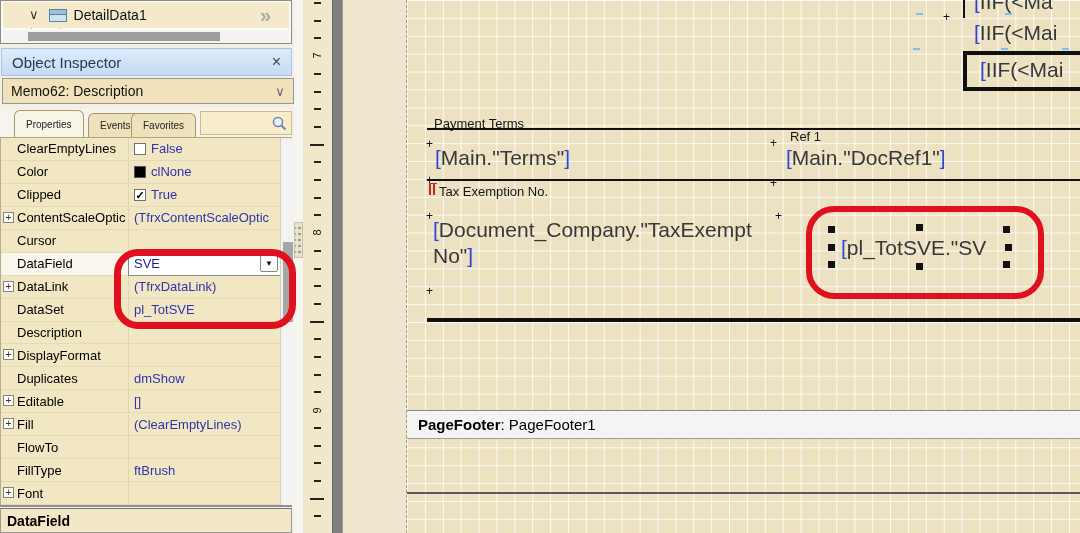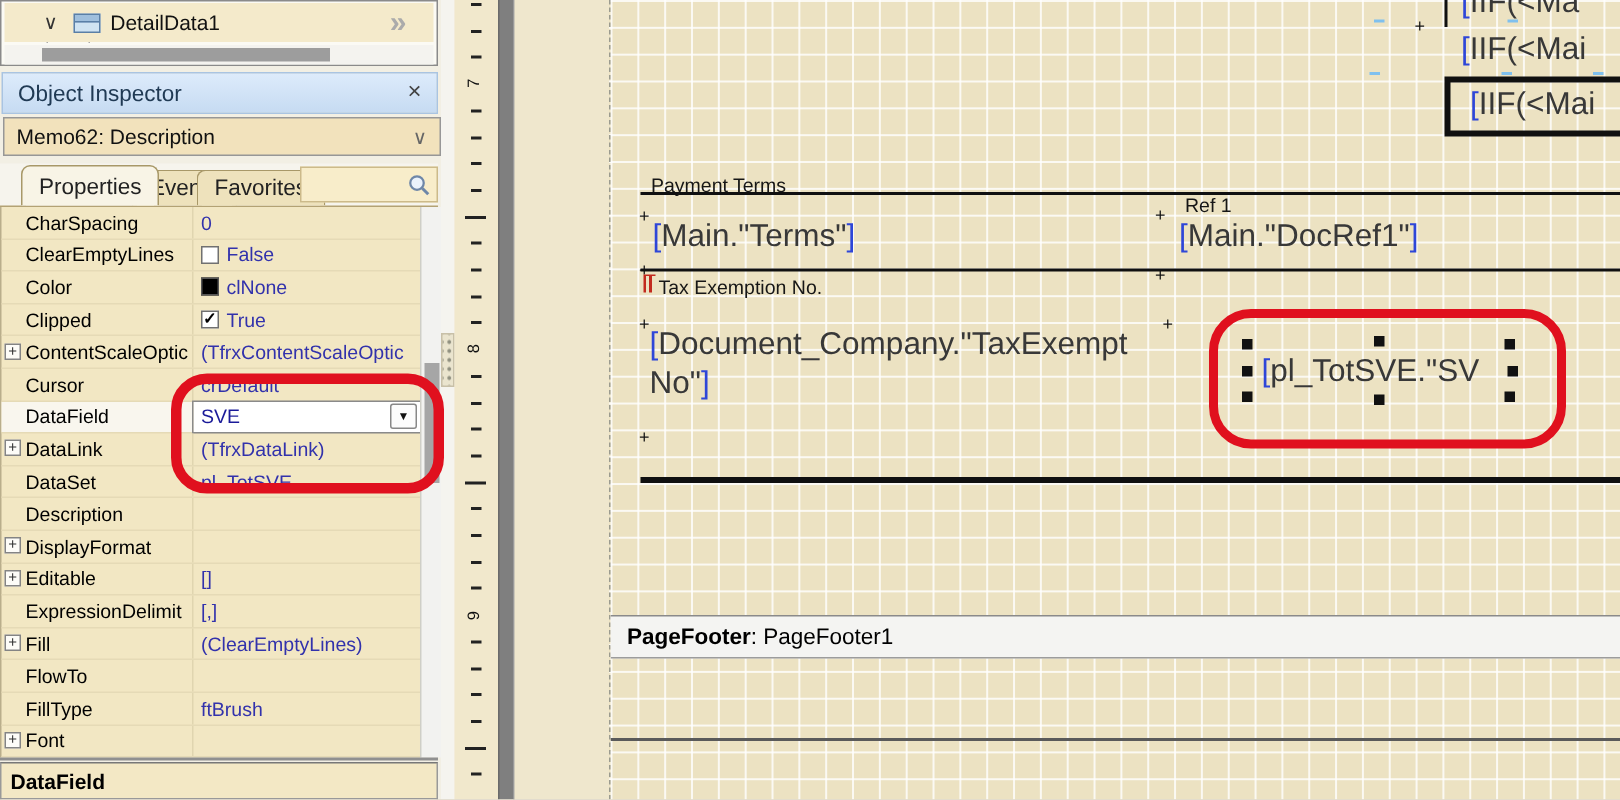--- a/index.html
+++ b/index.html
@@ -32,21 +32,21 @@
       display:flex;align-items:center;font-size:15px;color:#203a54;padding-left:10px;}
   .oi-close{margin-left:auto;margin-right:10px;font-size:16px;color:#444;line-height:14px;cursor:default;}
   .oi-combo{position:absolute;left:2px;top:33px;width:292px;height:26px;background:#F2E2BC;
       border:1px solid #979797;display:flex;align-items:center;font-size:14px;color:#111;
       padding-left:8px;}
   .combo-arrow{margin-left:auto;margin-right:4px;width:18px;text-align:center;
       color:#666;font-size:13px;}
   .oi-tabs{position:absolute;left:0;top:64px;width:292px;height:29px;
       border-bottom:1px solid #B3A274;background:#F6F4ED;}
   .tab{position:absolute;bottom:0;height:24px;line-height:23px;padding:0 11px;
-      font-size:15px;color:#222;background:#EEE2BC;border:1px solid #A89868;border-bottom:none;
+      font-size:10px;color:#222;background:#EEE2BC;border:1px solid #A89868;border-bottom:none;
       border-radius:6px 6px 0 0;}
   .tab.active{height:27px;line-height:27px;background:#F8F4E6;z-index:2;}
   .searchbox{position:absolute;left:200px;bottom:2px;width:92px;height:24px;
       background:#F8EDCA;border:1px solid #CCBA8A;}
   .searchbox svg{position:absolute;right:3px;top:3px;}
 
   .grid{position:absolute;left:0;top:93px;width:280px;height:367px;
       background:#F2E7C3;border-left:1px solid #B9AE8C;display:flex;flex-direction:column;}
   .prow{flex:1;display:flex;border-bottom:1px solid #E5DAB6;font-size:13px;align-items:center;}
   .pname{width:128px;height:100%;display:flex;align-items:center;
@@ -156,28 +156,20 @@
       <div class="searchbox">
         <svg width="17" height="17">
           <circle cx="7" cy="7" r="4.5" fill="#EAF2FB" stroke="#6E87A8" stroke-width="1.5"></circle>
           <line x1="10.5" y1="10.5" x2="14.5" y2="14.5" stroke="#6E87A8" stroke-width="2"></line>
         </svg>
       </div>
     </div>
     <div class="grid" id="propgrid">
         <div class="prow">
           <div class="pname">
-            <span>CharSpacing</span>
-          </div>
-          <div class="pval">
-            <span>0</span>
-          </div>
-        </div>
-        <div class="prow">
-          <div class="pname">
             <span>ClearEmptyLines</span>
           </div>
           <div class="pval">
             <span class="cb"></span>
             <span>False</span>
           </div>
         </div>
         <div class="prow">
           <div class="pname">
             <span>Color</span>
@@ -202,23 +194,20 @@
             <span>ContentScaleOptic</span>
           </div>
           <div class="pval">
             <span>(TfrxContentScaleOptic</span>
           </div>
         </div>
         <div class="prow">
           <div class="pname">
             <span>Cursor</span>
           </div>
-          <div class="pval">
-            <span>crDefault</span>
-          </div>
         </div>
         <div class="prow sel">
           <div class="pname">
             <span>DataField</span>
           </div>
           <div class="pval">
             <span>SVE</span>
             <span class="combobtn">▼</span>
           </div>
         </div>
@@ -251,33 +240,33 @@
           <div class="pname">
             <span class="expand">+</span>
             <span>DisplayFormat</span>
           </div>
           <div class="pval">
             <span></span>
           </div>
         </div>
         <div class="prow">
           <div class="pname">
+            <span>Duplicates</span>
+          </div>
+          <div class="pval">
+            <span>dmShow</span>
+          </div>
+        </div>
+        <div class="prow">
+          <div class="pname">
             <span class="expand">+</span>
             <span>Editable</span>
           </div>
           <div class="pval">
             <span>[]</span>
-          </div>
-        </div>
-        <div class="prow">
-          <div class="pname">
-            <span>ExpressionDelimit</span>
-          </div>
-          <div class="pval">
-            <span>[,]</span>
           </div>
         </div>
         <div class="prow">
           <div class="pname">
             <span class="expand">+</span>
             <span>Fill</span>
           </div>
           <div class="pval">
             <span>(ClearEmptyLines)</span>
           </div>

